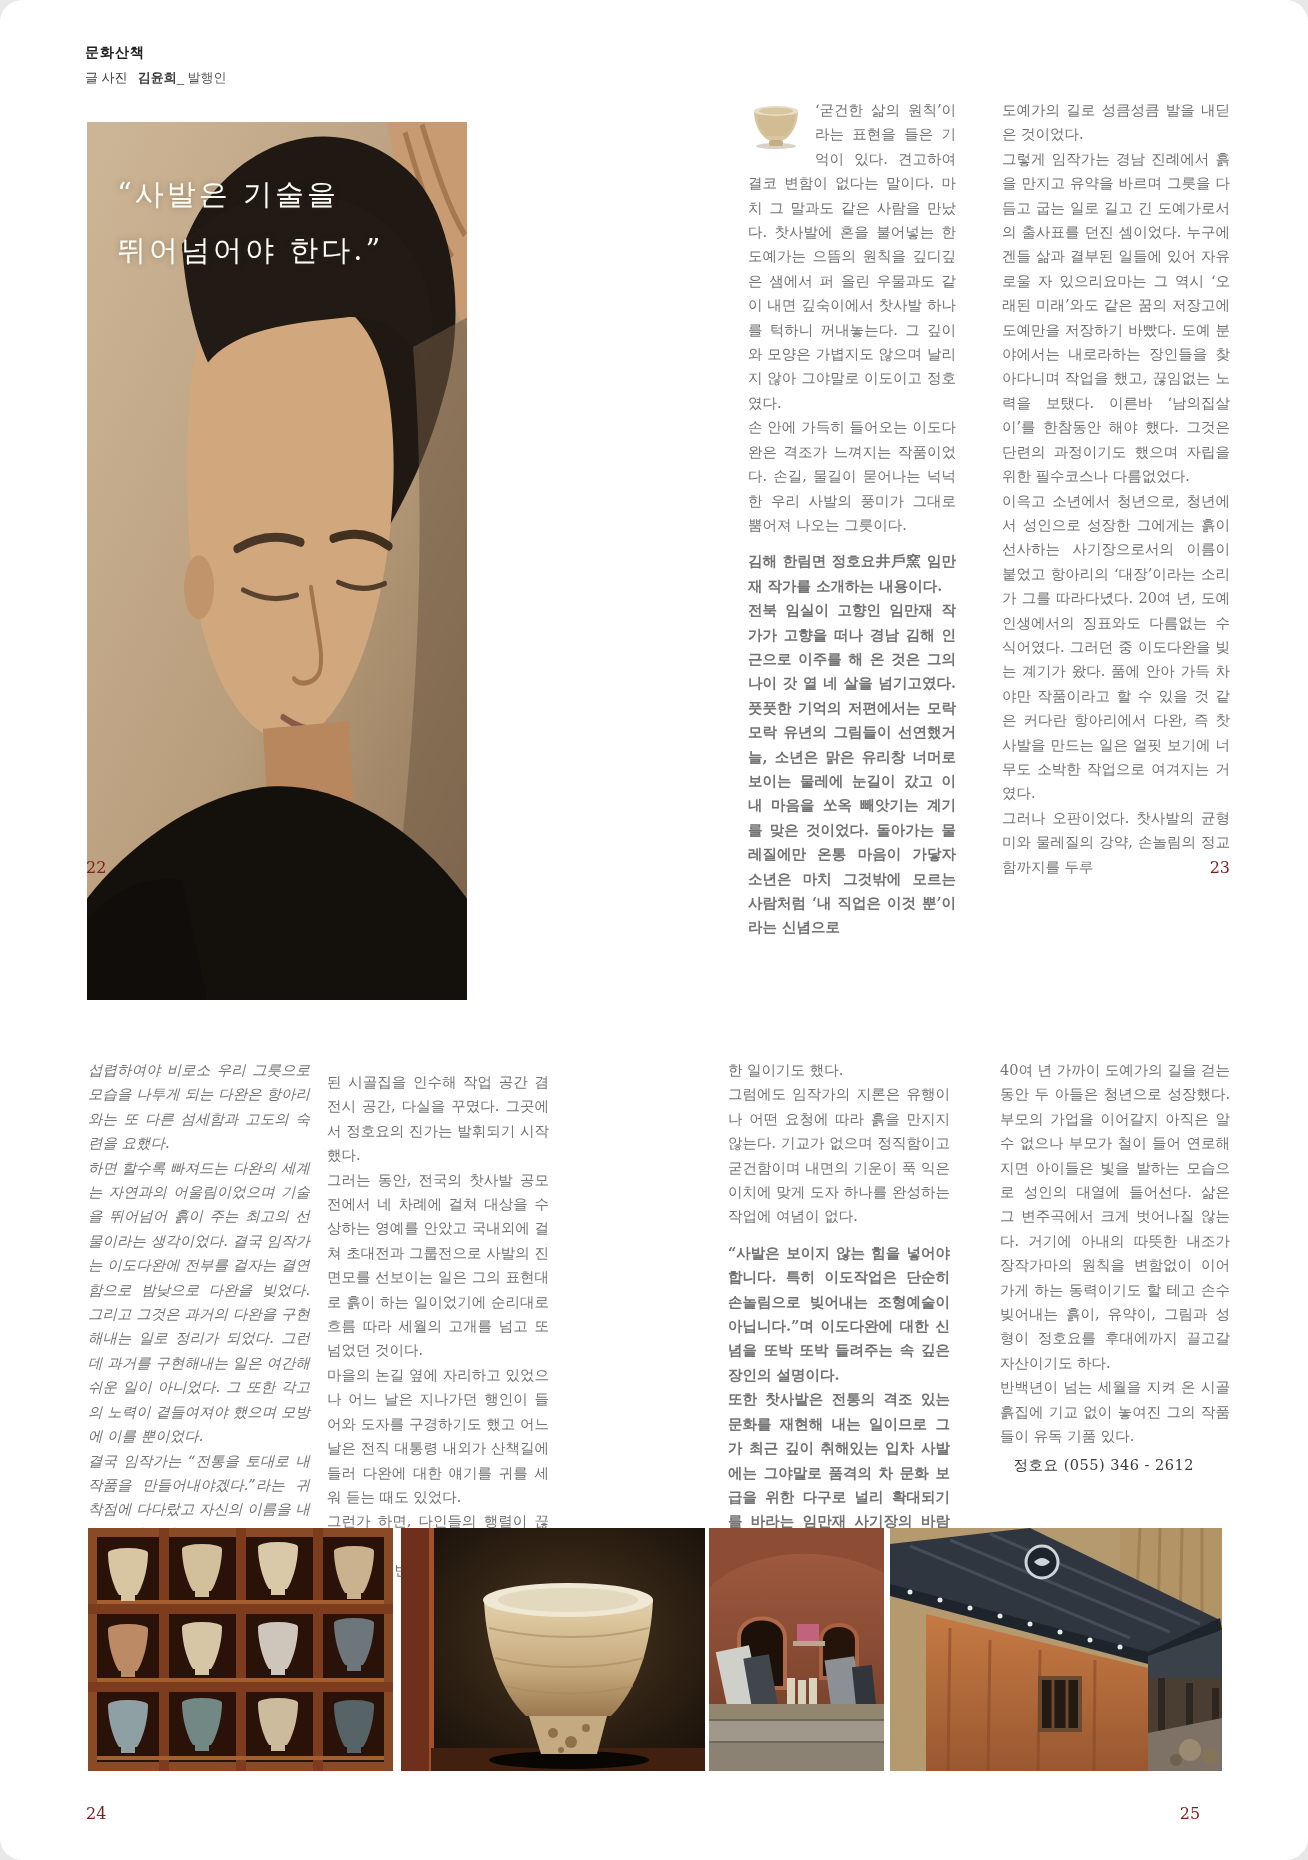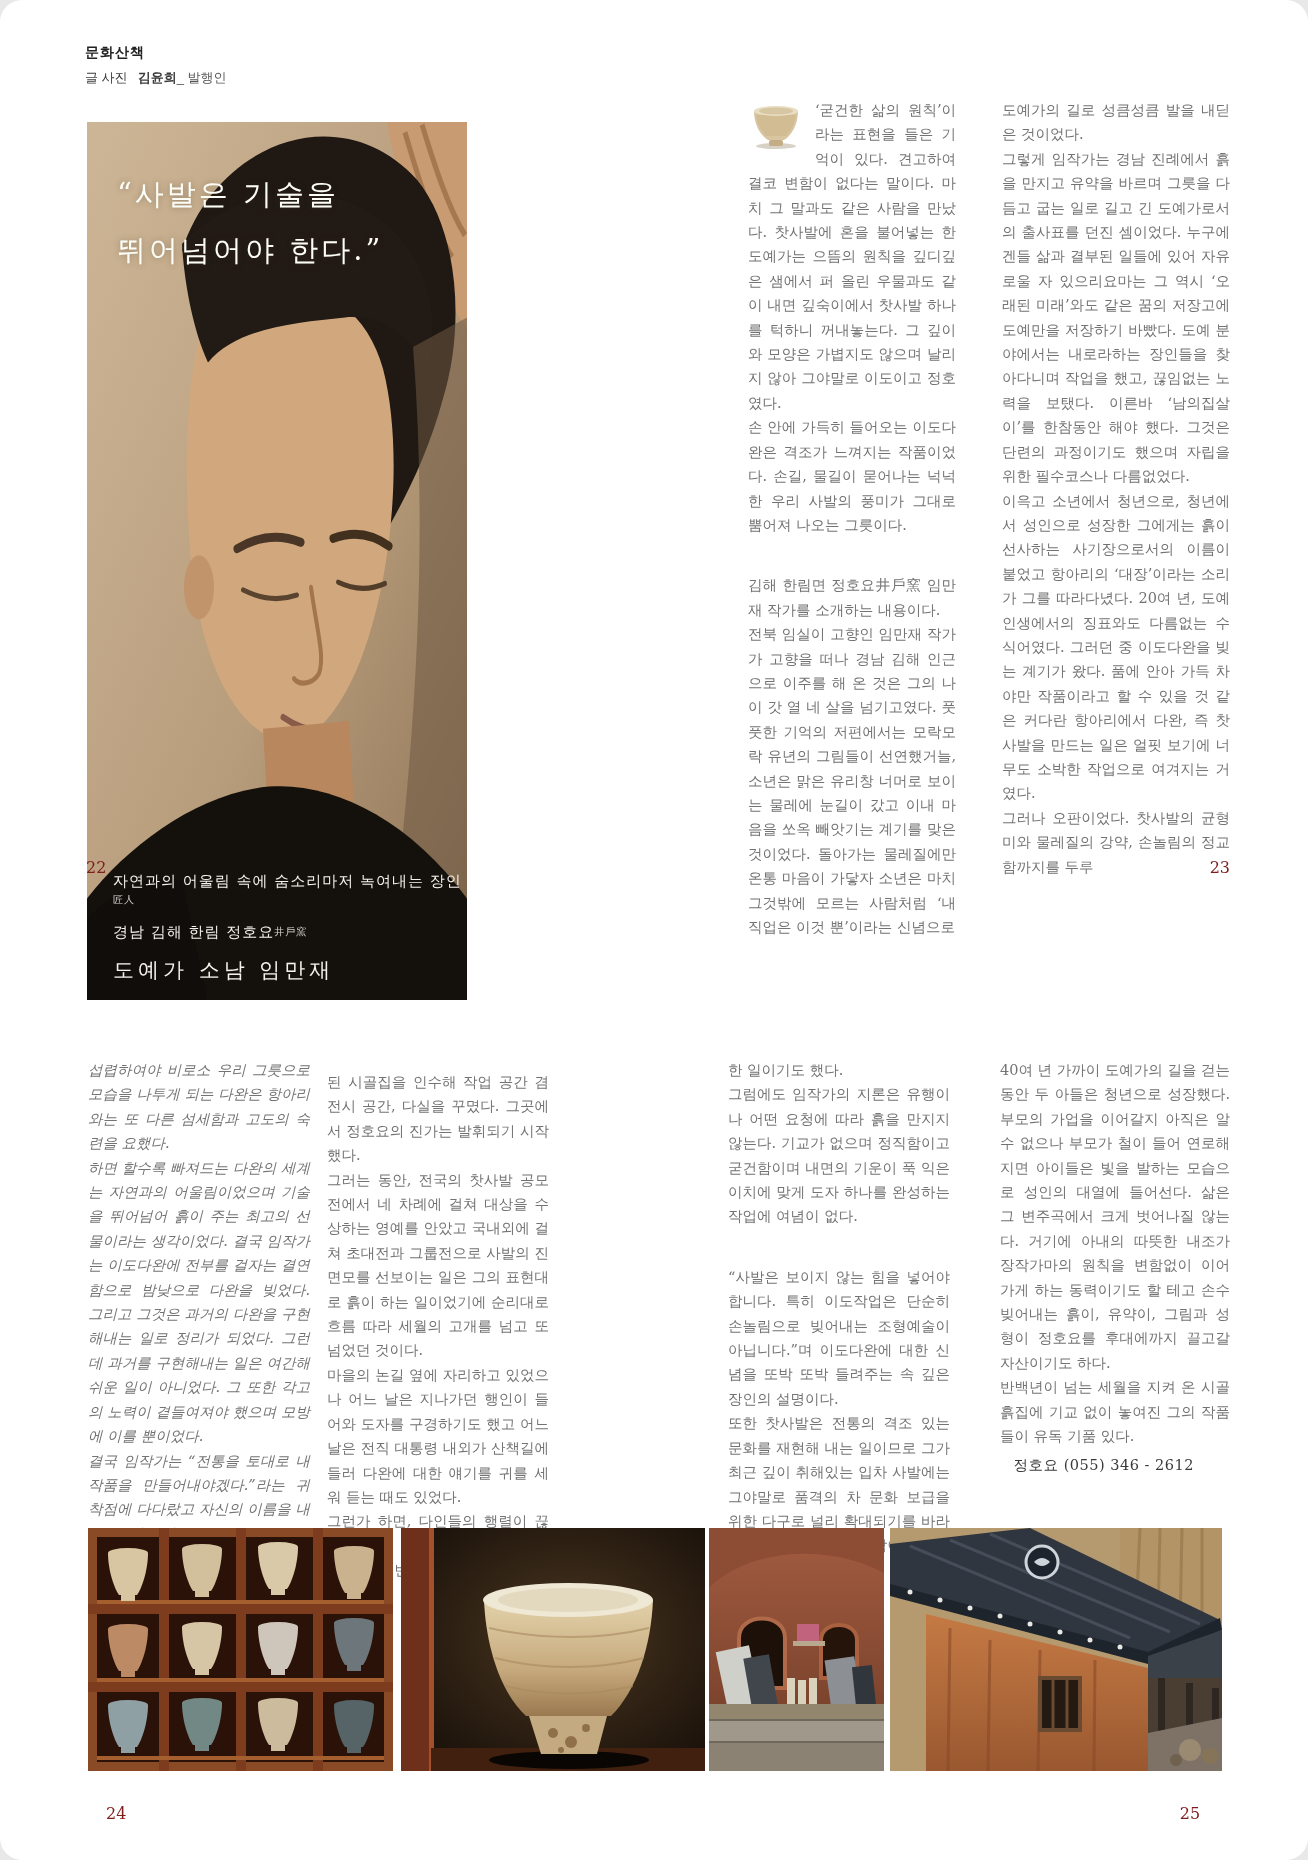--- a/index.html
+++ b/index.html
@@ -17,35 +17,35 @@
   .quote{position:absolute;left:30px;top:44px;color:#fdfdf8;font-size:29px;line-height:56px;
          letter-spacing:3px;text-shadow:0 0 6px rgba(60,45,30,.35);}
   .captions{position:absolute;left:26px;bottom:16px;color:#f4f2ec;}
   .cap-line{font-size:15px;letter-spacing:1px;margin-bottom:14px;}
   .cap-line .sup{font-size:10px;vertical-align:2px;opacity:.85;}
   .cap-title{font-size:21px;letter-spacing:4px;margin-top:4px;}
   
   .col{position:absolute;font-size:14.5px;line-height:24.4px;text-align:justify;
        word-break:break-all;color:#737373;}
   .para{margin:0;}
-  .tblock + .tblock{margin-top:36px;}
+  .tblock + .tblock{margin-top:12px;font-weight:bold;}
   .bowl-icon{float:left;width:56px;height:48px;margin:3px 11px 4px 0;}
   #p23c1{left:748px;top:98px;width:208px;}
   #p23c2{left:1002px;top:98px;width:228px;}
   #p24c1{left:88px;top:1058px;width:222px;font-style:italic;}
   #p24c2{left:327px;top:1058px;width:222px;margin-top:12px;}
   #p25c1{left:728px;top:1058px;width:222px;}
   #p25c2{left:1000px;top:1058px;width:230px;}
   .contact{position:absolute;left:964px;top:1456px;width:230px;text-align:right;
            font-size:14.5px;color:#3a3a3a;letter-spacing:.5px;}
   
   .pagenum{position:absolute;font-size:16px;color:#7f1d1d;font-family:"DejaVu Serif",serif;}
   #pn22{left:86px;top:858px;}
   #pn23{left:1150px;top:858px;width:80px;text-align:right;}
-  #pn24{left:86px;top:1804px;margin-left:20px;}
+  #pn24{left:86px;top:1804px;}
   #pn25{left:1150px;top:1804px;width:80px;text-align:center;}
   
   .strip-photo{position:absolute;top:1528px;height:243px;}
   .strip-photo svg{display:block;width:100%;height:100%;}
   #photo-shelf{left:88px;width:305px;}
   #photo-bowl{left:401px;width:304px;}
   #photo-kiln{left:709px;width:175px;}
   #photo-house{left:890px;width:332px;}
 </style>
 </head>
@@ -90,29 +90,20 @@
       <path d="M196,463 q31,17 61,6" stroke="#8a5a48" stroke-width="5" fill="none" stroke-linecap="round"></path>
       <path d="M176,472 L262,466 L268,545 L182,550 Z" fill="#b8875e"></path>
       <path d="M326,175 L380,152 L380,683 L296,683 C328,500 342,335 326,175 Z" fill="#6e5a44" opacity="0.55"></path>
       <path d="M0,683 L0,604 C42,562 112,522 182,517 C244,513 322,542 380,604 L380,683 Z" fill="#14100c"></path>
       <path d="M0,683 L0,620 C30,596 60,586 95,590 L120,683 Z" fill="#100d0a"></path>
     </svg>
     <div class="quote">
       <div>“사발은 기술을</div>
       <div>뛰어넘어야 한다.”</div>
     </div>
-    <div class="captions">
-      <div class="cap-line">
-        <span>자연과의 어울림 속에 숨소리마저 녹여내는 장인</span><span class="sup">匠人</span>
-      </div>
-      <div class="cap-line">
-        <span>경남 김해 한림 정호요</span><span class="sup">井戶窯</span>
-      </div>
-      <div class="cap-title">도예가 소남 임만재</div>
-    </div>
   </div>
 
   <div class="col" id="p23c1">
     <svg class="bowl-icon" viewBox="0 0 56 48" aria-hidden="true">
       <ellipse cx="28" cy="45" rx="20" ry="3" fill="#d8d2c6"></ellipse>
       <path d="M6,10 C6,24 13,35 20,39 L36,39 C43,35 50,24 50,10 Z" fill="#d9c6a0"></path>
       <path d="M8,14 C9,22 13,30 18,35 L38,35 C43,30 47,22 48,14 Z" fill="#cbb488" opacity="0.55"></path>
       <ellipse cx="28" cy="10" rx="22" ry="5" fill="#e9dfc4"></ellipse>
       <ellipse cx="28" cy="10" rx="17" ry="3.4" fill="#d6c6a2"></ellipse>
       <rect x="21" y="39" width="14" height="6" rx="2" fill="#c4ad84"></rect>

